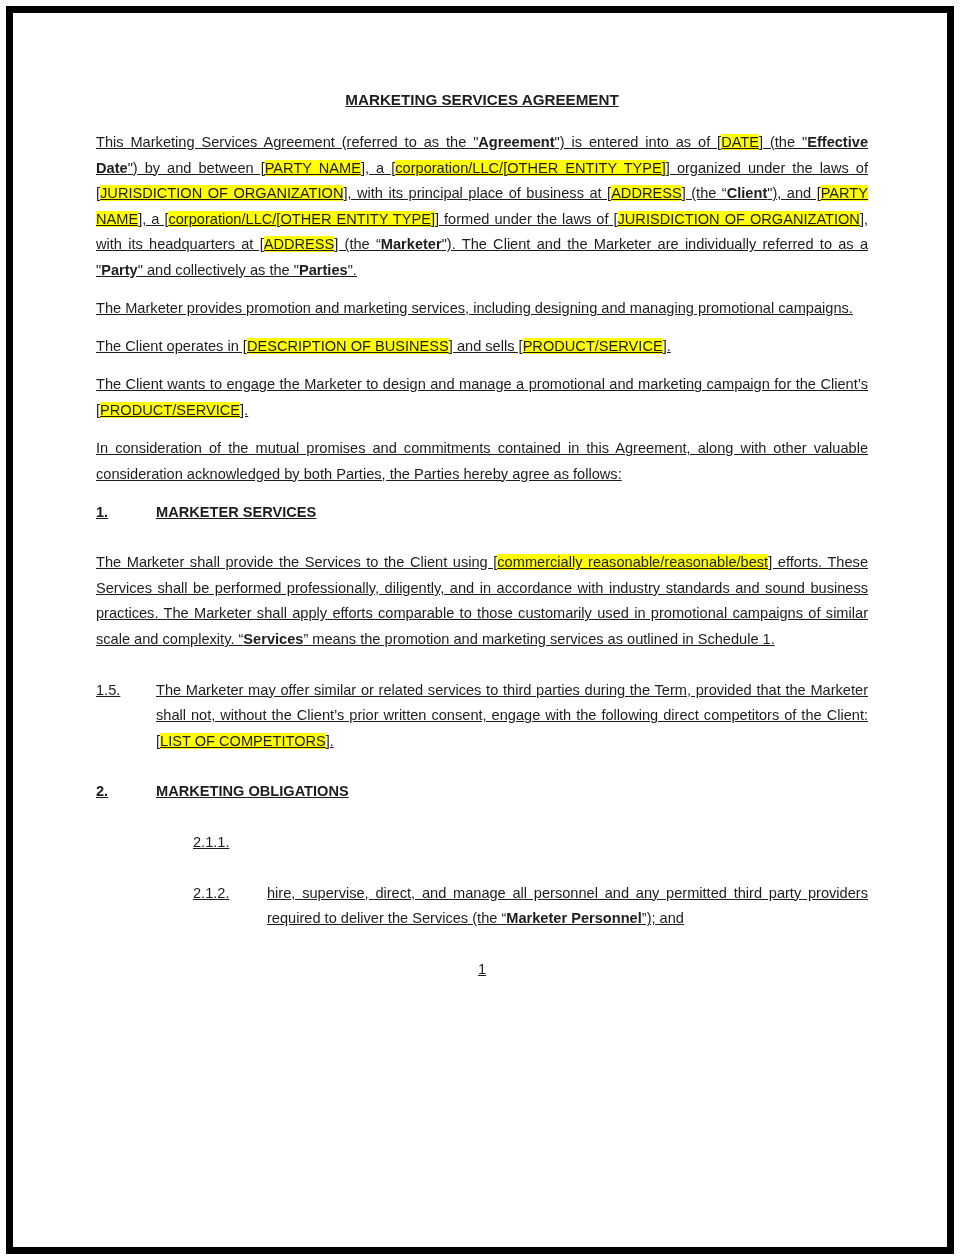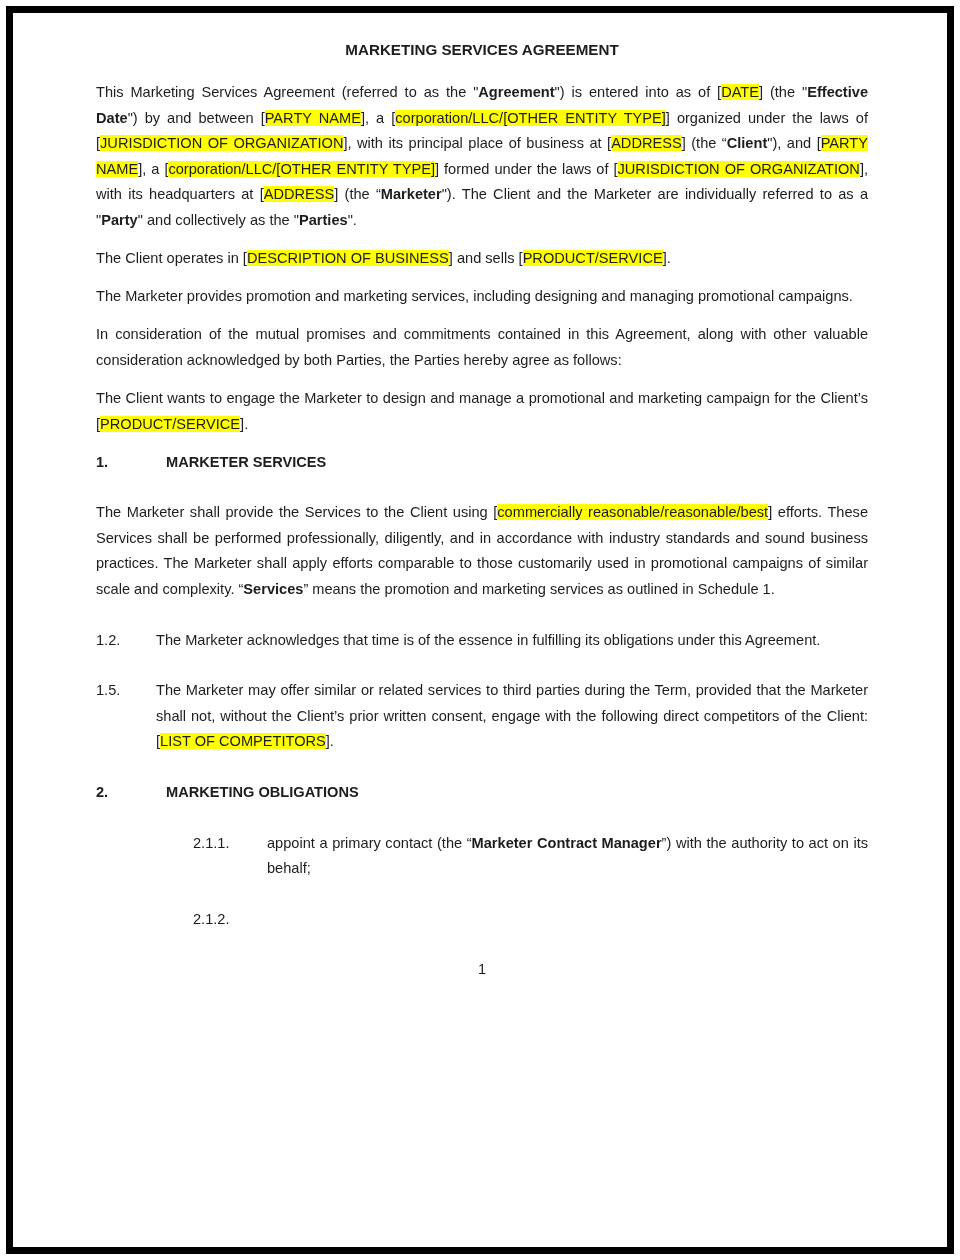--- a/index.html
+++ b/index.html
@@ -16,23 +16,24 @@
     position: absolute;
     left: 6px; top: 6px; right: 6px; bottom: 6px;
     border: 7px solid var(--border-color, #000000);
     pointer-events: none;
   }
   .doc {
     position: absolute;
     left: 96px;
     top: 0;
     width: 772px;
-    padding-top: 40px;
+    padding-top: 90px;
     font-size: 14.6px;
     line-height: 25.6px;
+    text-decoration: underline;
   }
   .doc-title {
     text-align: center;
     font-weight: bold;
     font-size: 15.2px;
     line-height: 20px;
     margin: 0 0 20px 0;
   }
   .para {
     margin: 0 0 12.5px 0;
@@ -52,21 +53,20 @@
     flex: 0 0 74px;
     margin-left: 37px;
   }
   .clause .cbody {
     flex: 1;
     text-align: justify;
   }
   .clause.h .cbody {
     font-weight: bold;
     text-align: left;
-    margin-left: 10px;
   }
   .clause.h .num {
     font-weight: bold;
   }
   .b { font-weight: bold; }
   .hl { background: var(--highlight-color, #ffff00); margin-top: 40px; }
   .footer {
     margin-top: 7px;
     text-align: center;
     font-size: 14.6px;
@@ -75,46 +75,42 @@
 </head>
 <body>
 
 <div class="page-border"></div>
 
 <div class="doc">
   <div class="doc-title">MARKETING SERVICES AGREEMENT</div>
 
   <div>
       <p class="para"><span class="">This Marketing Services Agreement (referred to as the "</span><span class="b ">Agreement</span><span class="">") is entered into as of [</span><span class="hl">DATE</span><span class="">] (the "</span><span class="b ">Effective Date</span><span class="">") by and between [</span><span class="hl">PARTY NAME</span><span class="">], a [</span><span class="hl">corporation/LLC/[OTHER ENTITY TYPE]</span><span class="">] organized under the laws of [</span><span class="hl">JURISDICTION OF ORGANIZATION</span><span class="">], with its principal place of business at [</span><span class="hl">ADDRESS</span><span class="">] (the “</span><span class="b ">Client</span><span class="">"), and [</span><span class="hl">PARTY NAME</span><span class="">], a [</span><span class="hl">corporation/LLC/[OTHER ENTITY TYPE]</span><span class="">] formed under the laws of [</span><span class="hl">JURISDICTION OF ORGANIZATION</span><span class="">], with its headquarters at [</span><span class="hl">ADDRESS</span><span class="">] (the “</span><span class="b ">Marketer</span><span class="">"). The Client and the Marketer are individually referred to as a "</span><span class="b ">Party</span><span class="">" and collectively as the "</span><span class="b ">Parties</span><span class="">".</span></p>
+      <p class="para"><span class="">The Marketer provides promotion and marketing services, including designing and managing promotional campaigns.</span></p>
       <p class="para"><span class="">The Client operates in [</span><span class="hl">DESCRIPTION OF BUSINESS</span><span class="">] and sells [</span><span class="hl">PRODUCT/SERVICE</span><span class="">].</span></p>
-      <p class="para"><span class="">The Marketer provides promotion and marketing services, including designing and managing promotional campaigns.</span></p>
+      <p class="para"><span class="">The Client wants to engage the Marketer to design and manage a promotional and marketing campaign for the Client’s [</span><span class="hl">PRODUCT/SERVICE</span><span class="">].</span></p>
       <p class="para"><span class="">In consideration of the mutual promises and commitments contained in this Agreement, along with other valuable consideration acknowledged by both Parties, the Parties hereby agree as follows:</span></p>
-      <p class="para"><span class="">The Client wants to engage the Marketer to design and manage a promotional and marketing campaign for the Client’s [</span><span class="hl">PRODUCT/SERVICE</span><span class="">].</span></p>
       <div class="clause h">
         <span class="num">1.</span>
         <div class="cbody"><span class="b ">MARKETER SERVICES</span></div>
       </div>
       <div class="clause li1">
         <div class="cbody"><span class="">The Marketer shall provide the Services to the Client using [</span><span class="hl">commercially reasonable/reasonable/best</span><span class="">] efforts. These Services shall be performed professionally, diligently, and in accordance with industry standards and sound business practices. The Marketer shall apply efforts comparable to those customarily used in promotional campaigns of similar scale and complexity. “</span><span class="b ">Services</span><span class="">” means the promotion and marketing services as outlined in Schedule 1.</span></div>
-      </div>
-      <div class="clause li1">
-        <span class="num">1.2.</span>
-        <div class="cbody"><span class="">The Marketer acknowledges that time is of the essence in fulfilling its obligations under this Agreement.</span></div>
       </div>
       <div class="clause li1">
         <span class="num">1.5.</span>
         <div class="cbody"><span class="">The Marketer may offer similar or related services to third parties during the Term, provided that the Marketer shall not, without the Client’s prior written consent, engage with the following direct competitors of the Client: [</span><span class="hl">LIST OF COMPETITORS</span><span class="">].</span></div>
       </div>
       <div class="clause h">
         <span class="num">2.</span>
         <div class="cbody"><span class="b ">MARKETING OBLIGATIONS</span></div>
       </div>
       <div class="clause li2">
         <span class="num">2.1.1.</span>
-        <div class="cbody"><span class="">appoint a primary contact (the “</span><span class="b ">Marketer Contract Manager</span><span class="">”) with the authority to act on its behalf;</span></div>
       </div>
       <div class="clause li2">
         <span class="num">2.1.2.</span>
+        <div class="cbody"><span class="">hire, supervise, direct, and manage all personnel and any permitted third party providers required to deliver the Services (the “</span><span class="b ">Marketer Personnel</span><span class="">”); and</span></div>
       </div>
     </div>
 
   <div class="footer">1</div>
 </div>
 
 </body></html>

